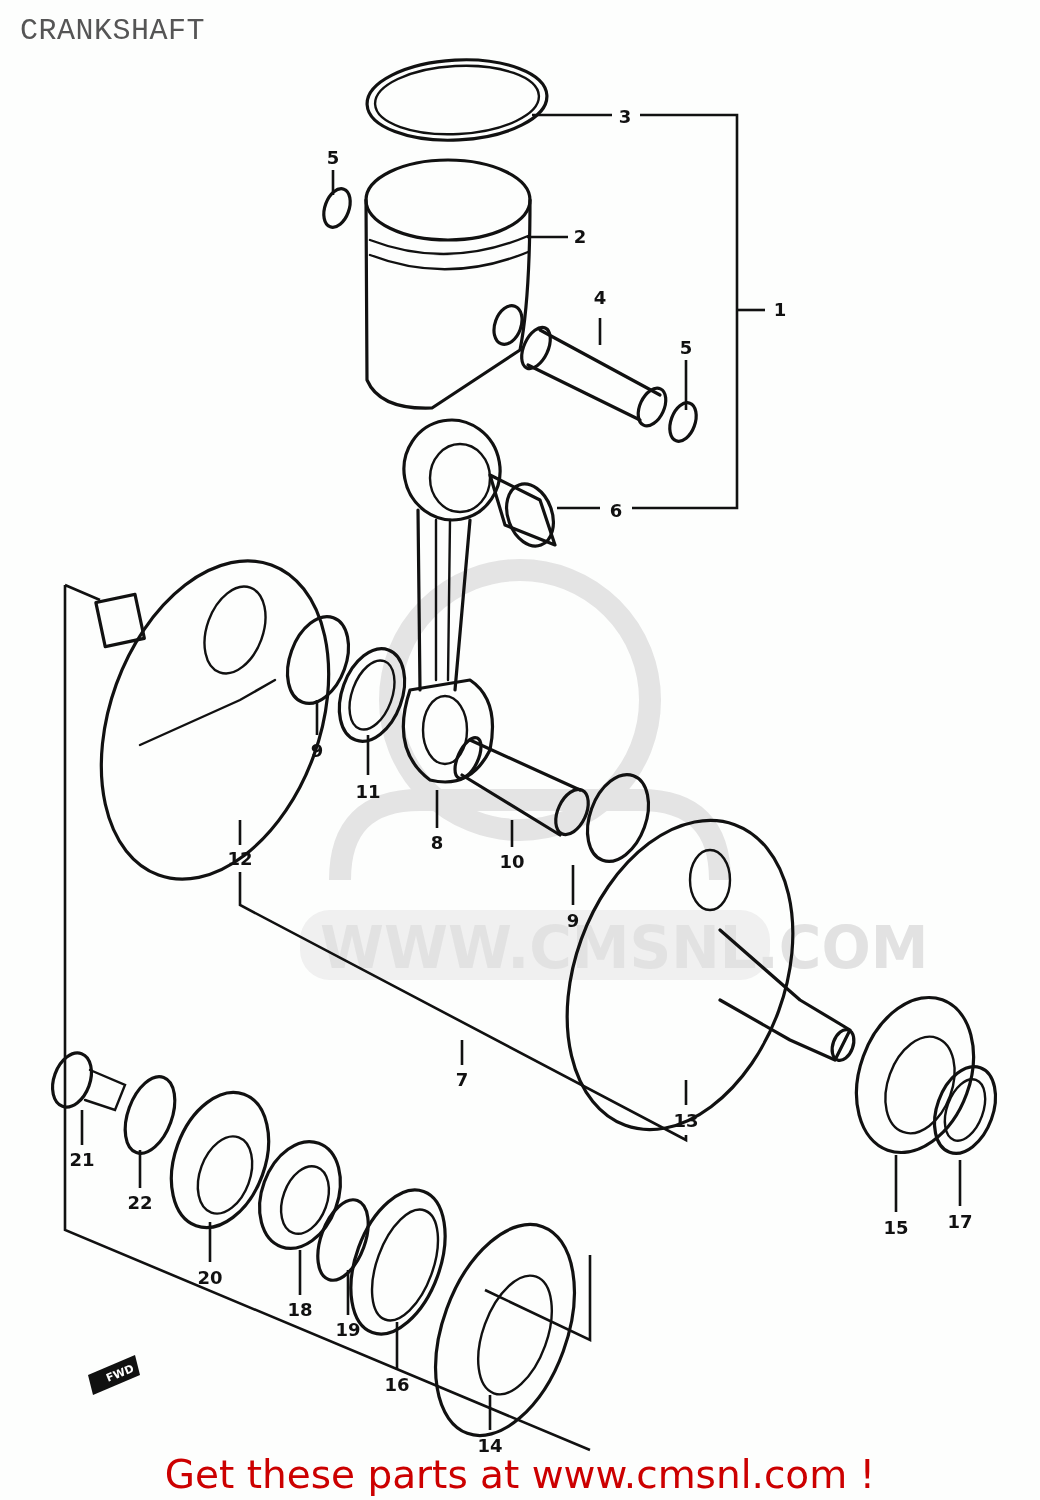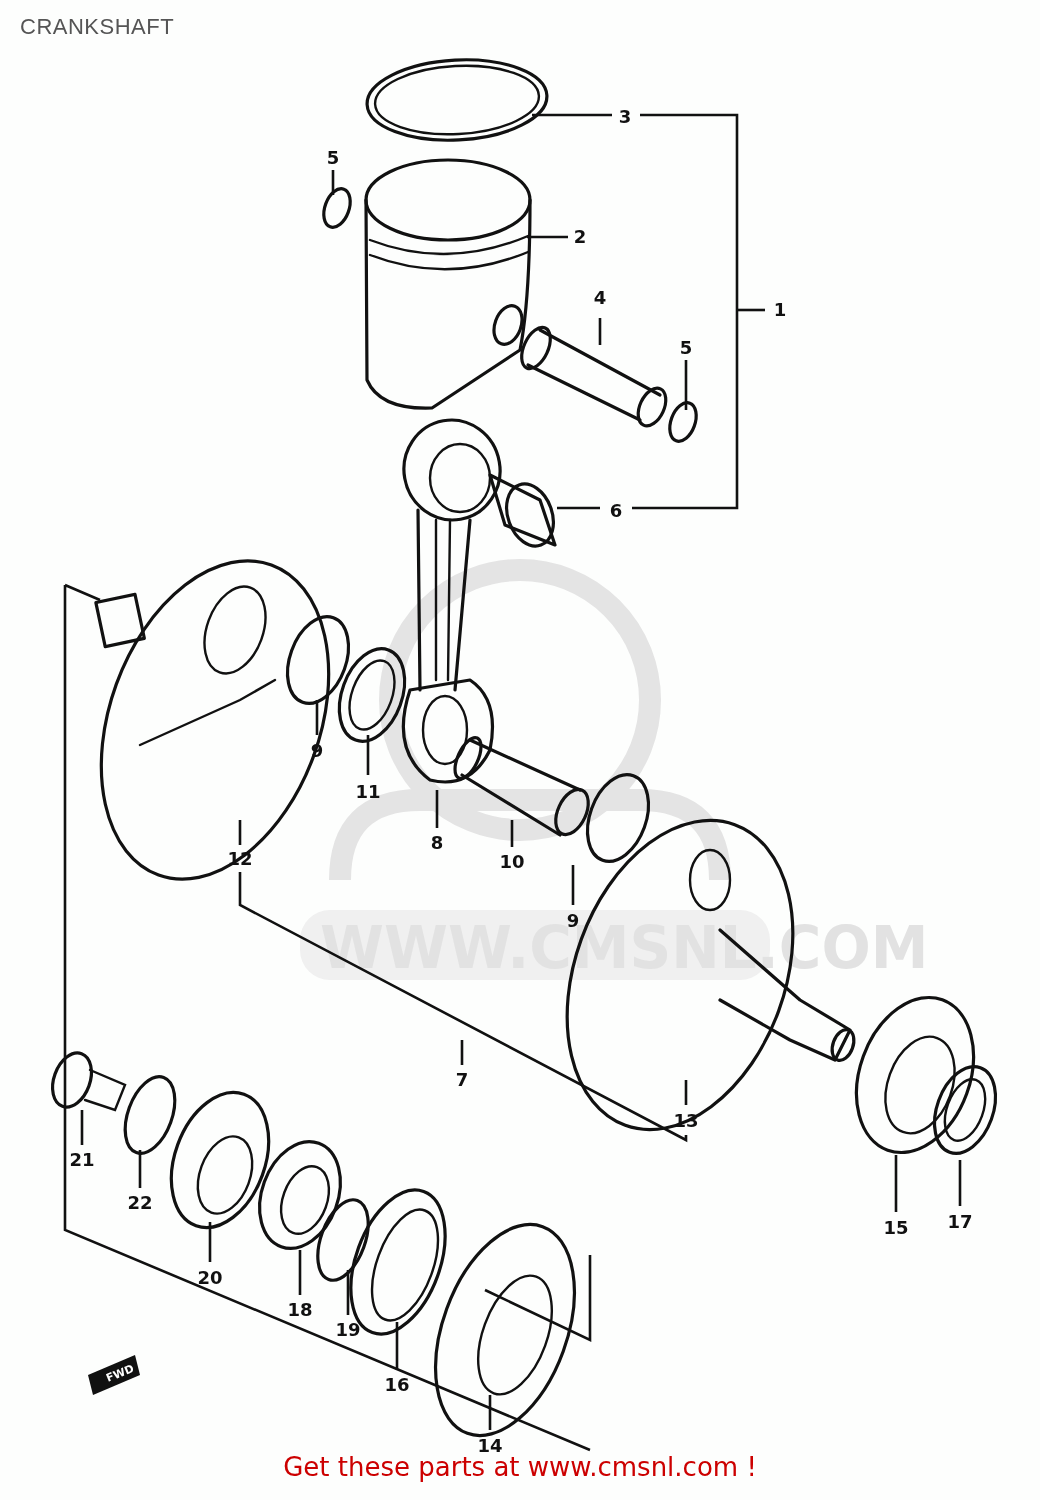--- a/index.html
+++ b/index.html
@@ -1,18 +1,18 @@
 <!DOCTYPE html>
 <html><head>
 <meta charset="utf-8">
 <style>
   html, body { margin:0; padding:0; background:#fdfefd; }
   body { width:1040px; height:1500px; position:relative; overflow:hidden; font-family:"DejaVu Sans", sans-serif; }
-  .title { position:absolute; left:20px; top:14px; font-size:22px; color:#555; letter-spacing:0.5px; font-family:Liberation Sans, sans-serif; }
-  .footer { position:absolute; left:0; width:1040px; top:1452px; text-align:center; font-family:"DejaVu Sans", sans-serif; font-size:26px; color:#cc0000; }
+  .title { position:absolute; left:20px; top:14px; font-size:30px; color:#555; letter-spacing:0.5px; font-family:Liberation Mono, monospace; }
+  .footer { position:absolute; left:0; width:1040px; top:1452px; text-align:center; font-family:"DejaVu Sans", sans-serif; font-size:39px; color:#cc0000; }
   svg.diagram { position:absolute; left:0; top:0; }
   .ln { fill:none; stroke:#111; stroke-width:3.2; stroke-linecap:round; stroke-linejoin:round; }
   .ln2 { fill:none; stroke:#111; stroke-width:2.4; stroke-linecap:round; }
   .ld { fill:none; stroke:#111; stroke-width:2.6; }
   .wm { fill:none; stroke:#e4e4e4; stroke-width:22; }
   .wmtxt { fill:#e2e2e2; font-family:"DejaVu Sans", sans-serif; font-weight:bold; font-size:58px; }
   .lbl { font-family:"DejaVu Sans", sans-serif; font-weight:bold; font-size:18px; fill:#111; text-anchor:middle; }
 </style>
 </head>
 <body>

